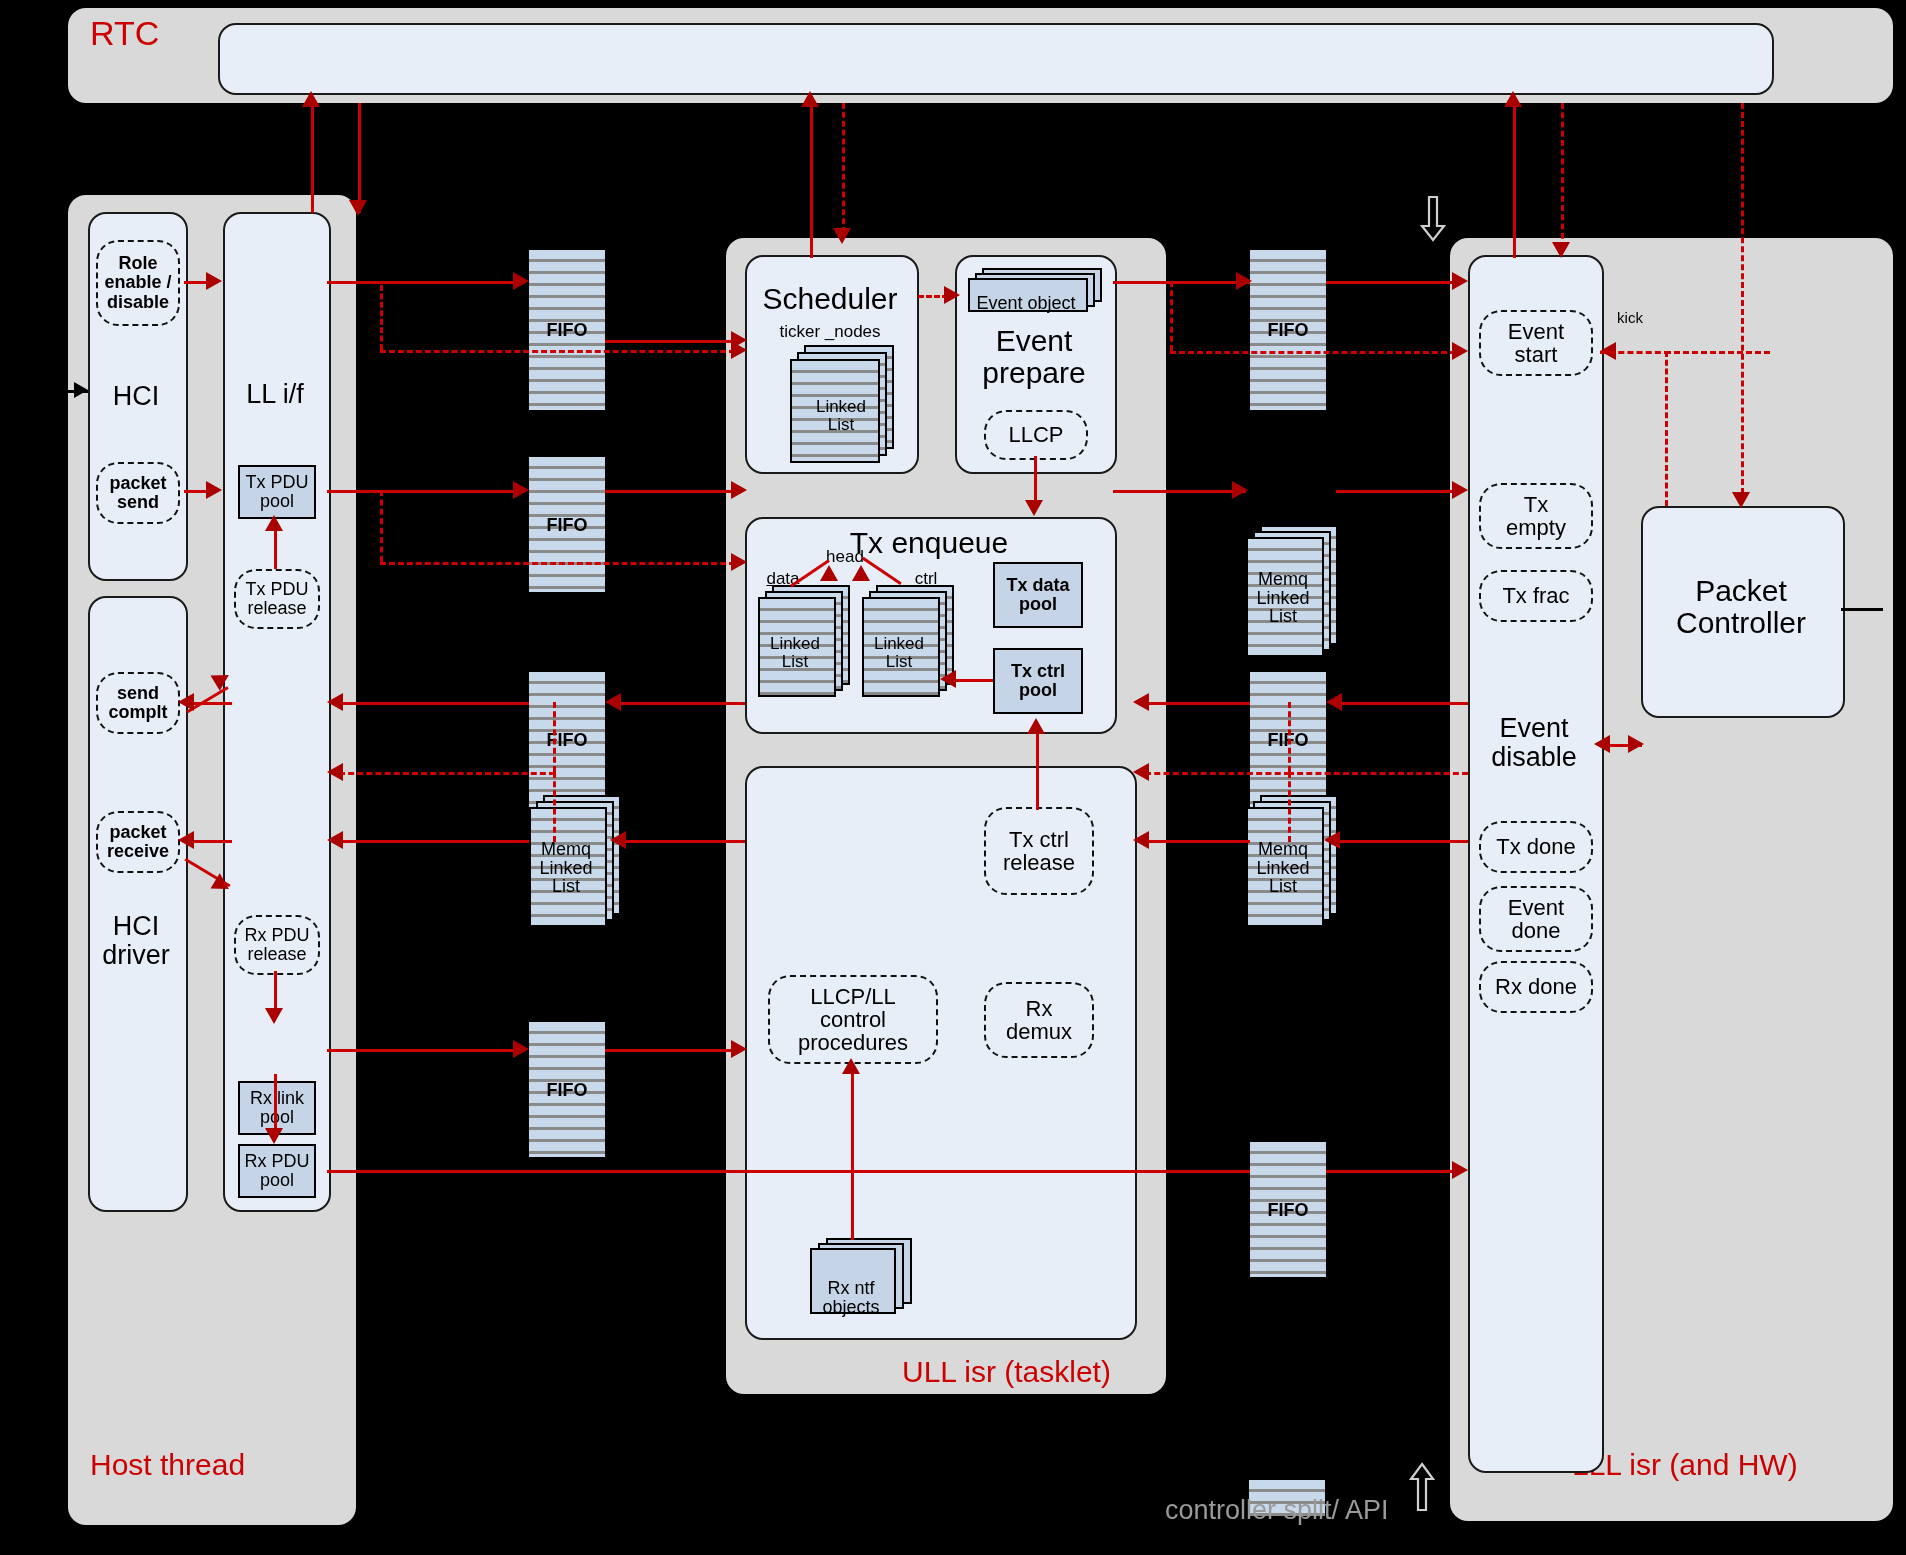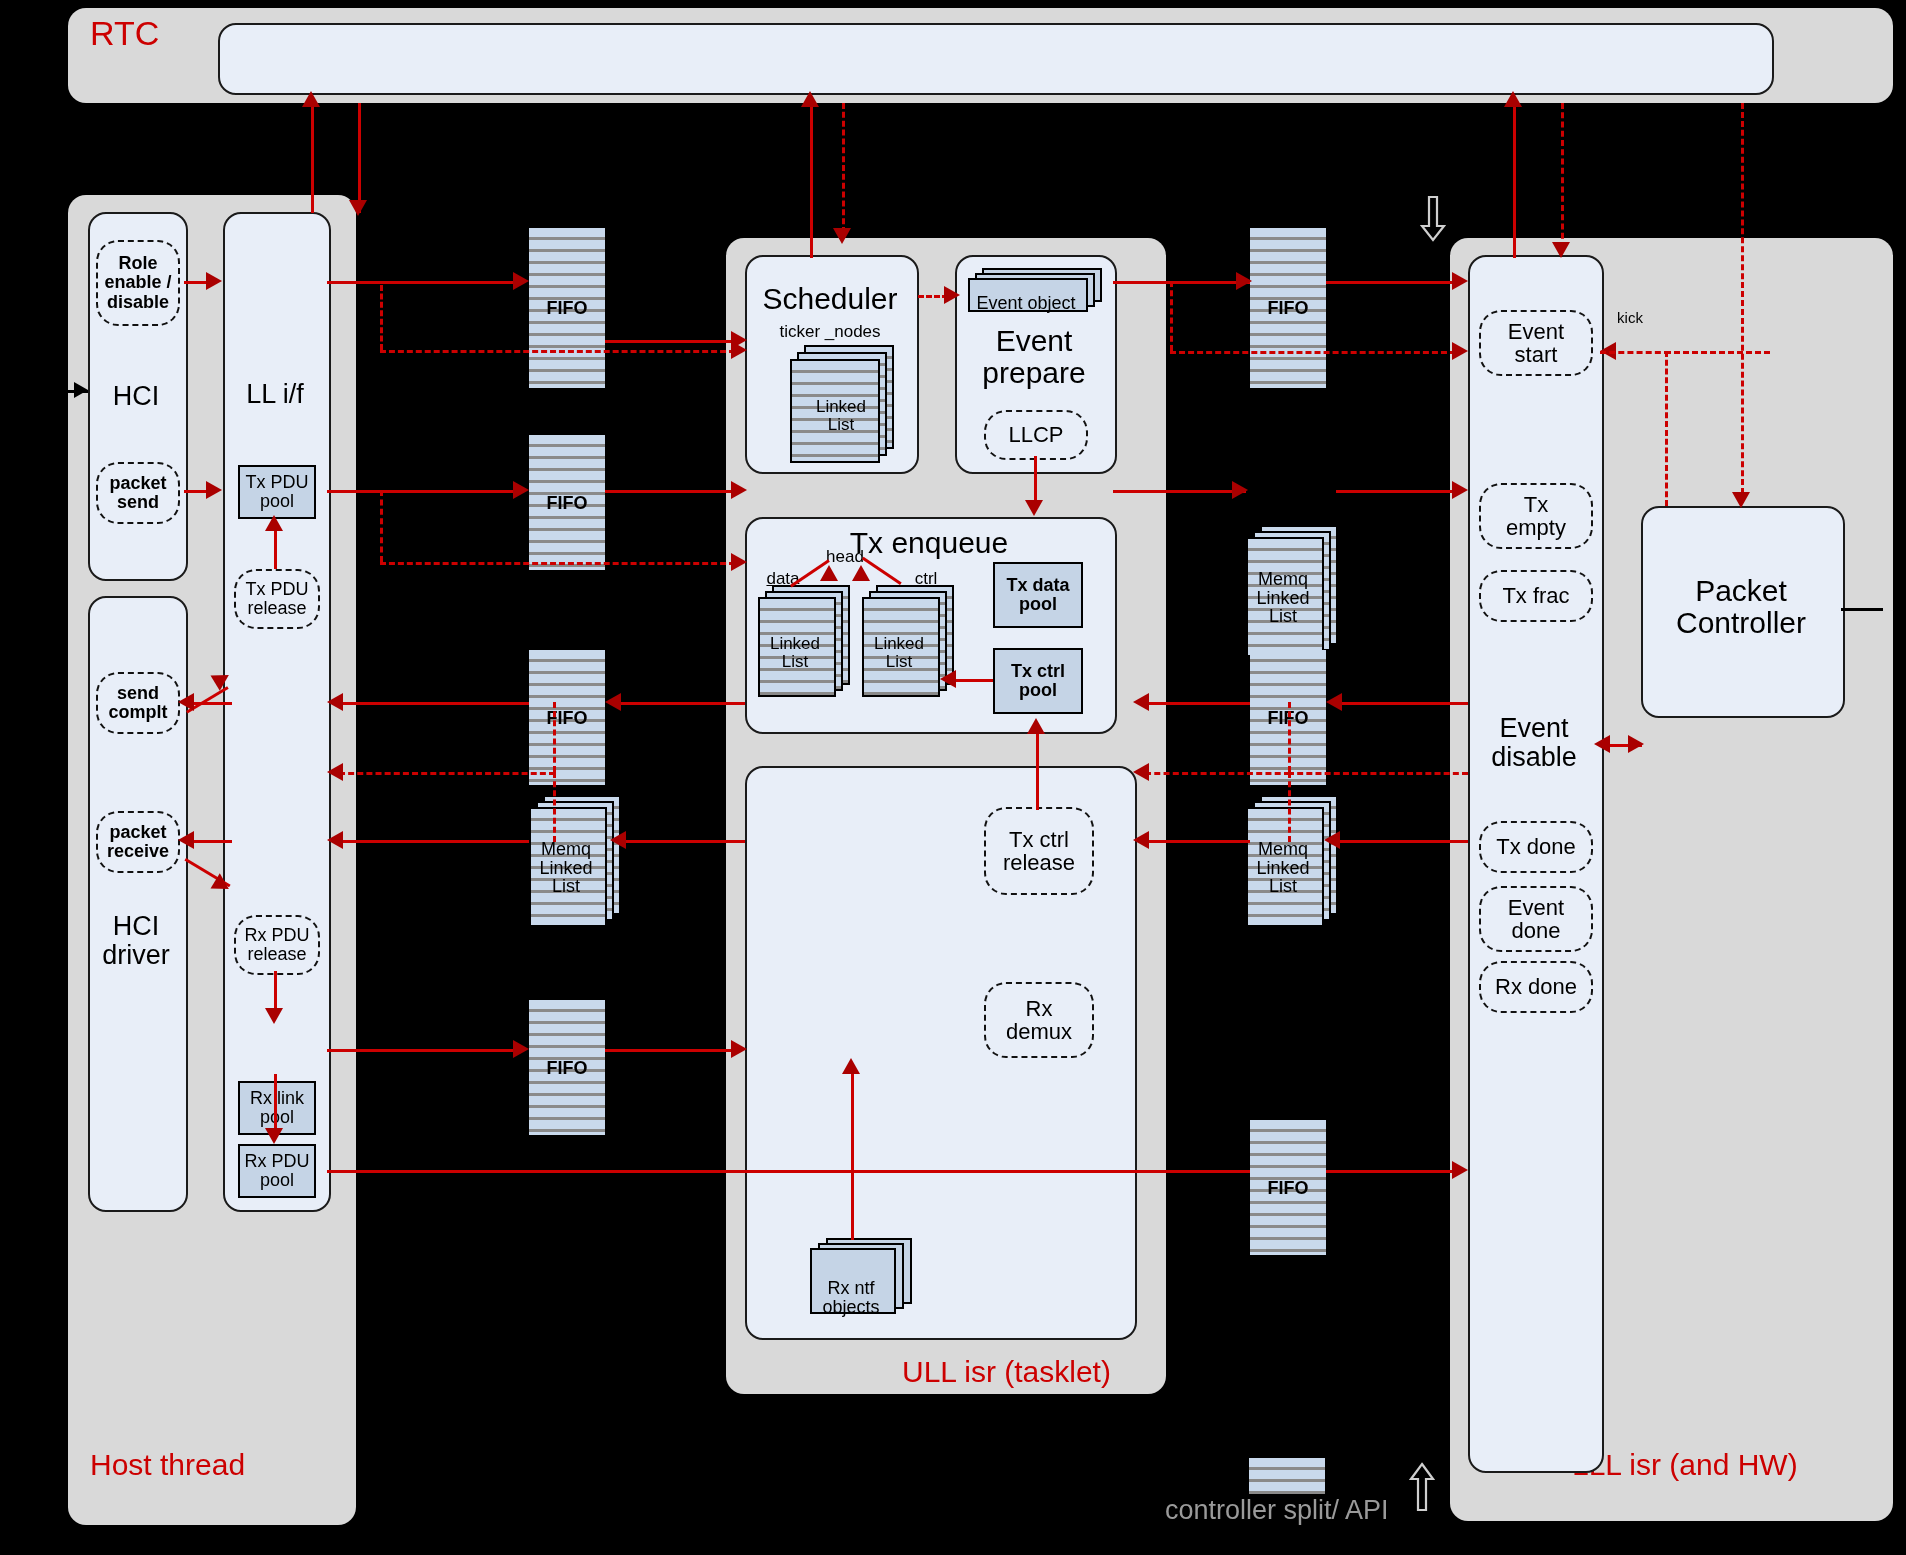--- a/index.html
+++ b/index.html
@@ -12,21 +12,21 @@
   .panel{position:absolute;background:#e8eef8;border:2px solid #1a1a1a;border-radius:18px;}
   .dash{position:absolute;background:#e8eef8;border:2px dashed #111;border-radius:22px;
         display:flex;align-items:center;justify-content:center;text-align:center;line-height:1.06;}
   .solidbox{position:absolute;background:#c5d4e6;border:2px solid #000;
         display:flex;align-items:center;justify-content:center;text-align:center;line-height:1.06;}
   .ttl{position:absolute;text-align:center;line-height:1.06;}
   .redlabel{position:absolute;color:#cc0000;font-weight:normal;}
   .graylabel{position:absolute;color:#9a9a9a;}
 
   
-  .fifo{position:absolute;}
+  .fifo{position:absolute;margin-top:22px;}
   .fifo .sheet{position:absolute;left:0;top:0;right:0;bottom:0;background:#c9d9ec;
         background-image:repeating-linear-gradient(to bottom,
             rgba(0,0,0,0) 0 9px, #8a8a8a 9px 12px);}
   .fifo .lbl{position:absolute;left:0;right:0;top:50%;transform:translateY(-50%);
         text-align:center;line-height:1.04;color:#000;}
   .stack{position:absolute;}
   .stack .sh{position:absolute;background:#c9d9ec;border:2px solid #000;
         background-image:repeating-linear-gradient(to bottom,
             rgba(0,0,0,0) 0 9px, #8a8a8a 9px 12px);}
   .stack .lbl{position:absolute;left:0;right:0;top:50%;transform:translateY(-50%);
@@ -200,20 +200,27 @@
     </div>
   </div>
 
   <div class="panel" style="left:745px;top:766px;width:388px;height:570px;"></div>
   <div class="dash f22" style="left:984px;top:807px;width:106px;height:84px;">
     <div>
       <div>Tx ctrl</div>
       <div>release</div>
     </div>
   </div>
+  <div class="dash f22" style="left:768px;top:975px;width:166px;height:85px;">
+    <div>
+      <div>LLCP/LL</div>
+      <div>control</div>
+      <div>procedures</div>
+    </div>
+  </div>
   <div class="dash f22" style="left:984px;top:982px;width:106px;height:72px;">
     <div>
       <div>Rx</div>
       <div>demux</div>
     </div>
   </div>
   <div class="pstack" style="left:810px;top:1238px;width:106px;height:80px;">
     <div class="sh" style="left:16px;top:0;width:82px;height:62px;"></div>
     <div class="sh" style="left:8px;top:5px;width:82px;height:62px;"></div>
     <div class="sh" style="left:0px;top:10px;width:82px;height:62px;"></div>

